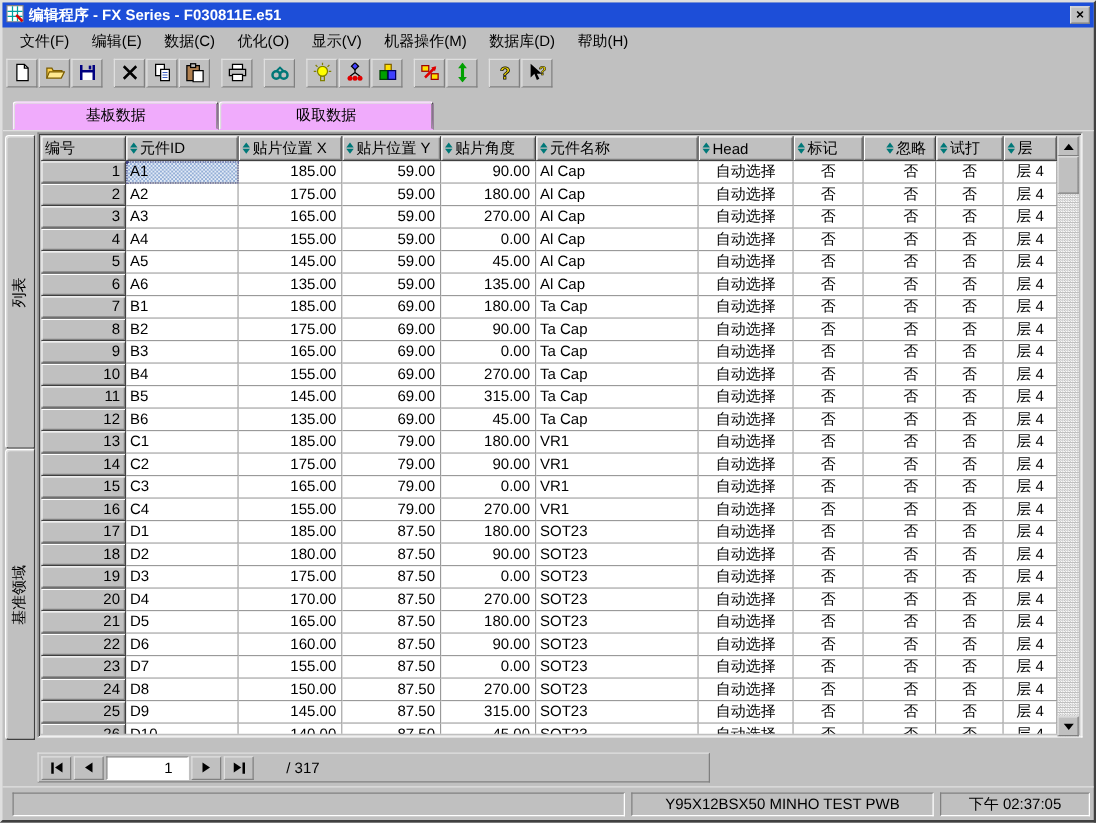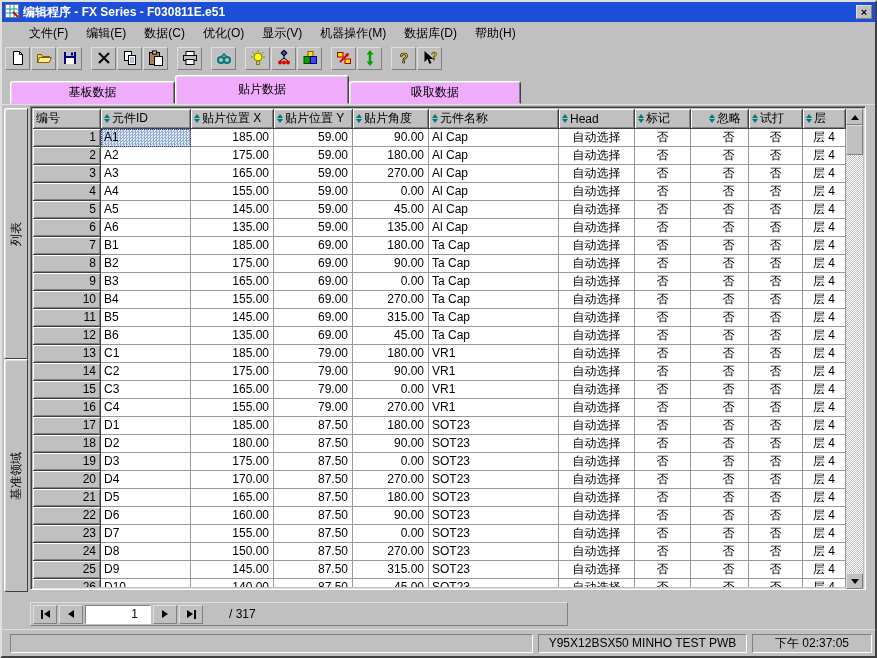--- a/index.html
+++ b/index.html
@@ -15,21 +15,21 @@
   .b-in-thin { border:1px solid; border-color:#808080 #ffffff #ffffff #808080; }
 
   
   .titlebar { height:20px; background:#1d4ed8; color:#fff; display:flex; align-items:center;
               padding:0 3px; gap:4px; flex:0 0 auto; }
   .titlebar .ttl { font-weight:bold; flex:1; white-space:nowrap; overflow:hidden; }
   .closebtn { width:16px; height:14px; display:flex; align-items:center; justify-content:center;
               font-weight:bold; font-size:11px; line-height:1; color:#000; }
 
   
-  .menubar { height:22px; display:flex; align-items:center; padding-left:5px; flex:0 0 auto;margin-left:13px; }
+  .menubar { height:22px; display:flex; align-items:center; padding-left:5px; flex:0 0 auto; }
   .menu-item { padding:3px 9px; white-space:nowrap; }
 
   
   .toolbar { height:28px; display:flex; align-items:center; padding:2px 3px; gap:1px; flex:0 0 auto; }
   .tbtn { width:25px; height:23px; display:flex; align-items:center; justify-content:center; }
   .tbtn svg { display:block; }
   .tsep { width:7px; height:1px; }
 
   
   .tabstrip { height:32px; display:flex; align-items:flex-end; padding-left:8px; flex:0 0 auto; position:relative; }
@@ -97,21 +97,21 @@
   .ntri-l { width:0; height:0; border-top:4px solid transparent; border-bottom:4px solid transparent; border-right:6px solid #000; }
   .ntri-r { width:0; height:0; border-top:4px solid transparent; border-bottom:4px solid transparent; border-left:6px solid #000; }
   .nbar { width:2px; height:9px; background:#000; }
   .page-field { width:66px; height:19px; background:#fff; text-align:right; padding-right:12px; line-height:17px; }
   .total-label { margin-left:24px; white-space:nowrap; }
 
   
   .statusbar { flex:1; display:flex; align-items:center; padding:3px 3px 3px 8px; gap:5px; border-top:1px solid #dfdfdf; }
   .spanel { height:19px; line-height:17px; white-space:nowrap; overflow:hidden; }
   .sp1 { flex:1; }
-  .sp2 { width:209px; text-align:center; }
+  .sp2 { width:242px; text-align:center; }
   .sp3 { width:120px; text-align:center; }
 </style>
 </head>
 <body>
 
 <div class="win">
 
   <div class="titlebar">
     <span>
       <svg width="14" height="14" viewBox="0 0 14 14">
@@ -242,23 +242,20 @@
       <svg width="16" height="16" viewBox="0 0 16 16">
         <path d="M2.5 1v11l3-3 2 5 2-1-2-4h4z" fill="#000"></path>
         <text x="12" y="10" font-size="10" font-weight="bold" text-anchor="middle" fill="#e8d000" stroke="#000" stroke-width="0.4">?</text>
       </svg>
       </span>
   </div>
 
   <div class="tabstrip">
     <div class="tab t0">
         <span>基板数据</span>
-      </div>
-    <div class="tab t1 selected">
-        <span>贴片数据</span>
       </div>
     <div class="tab t3">
         <span>吸取数据</span>
       </div>
   </div>
 
   <div class="main">
     <div class="side-strip">
       <div class="vtab vtab1">
           <span>列表</span>

